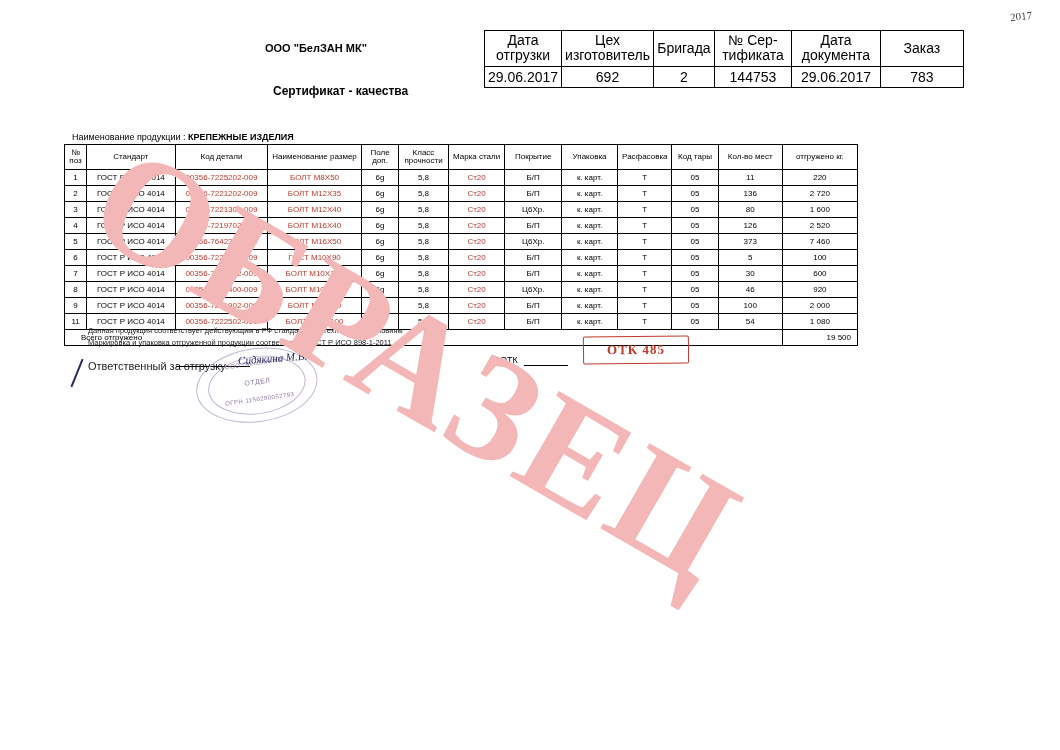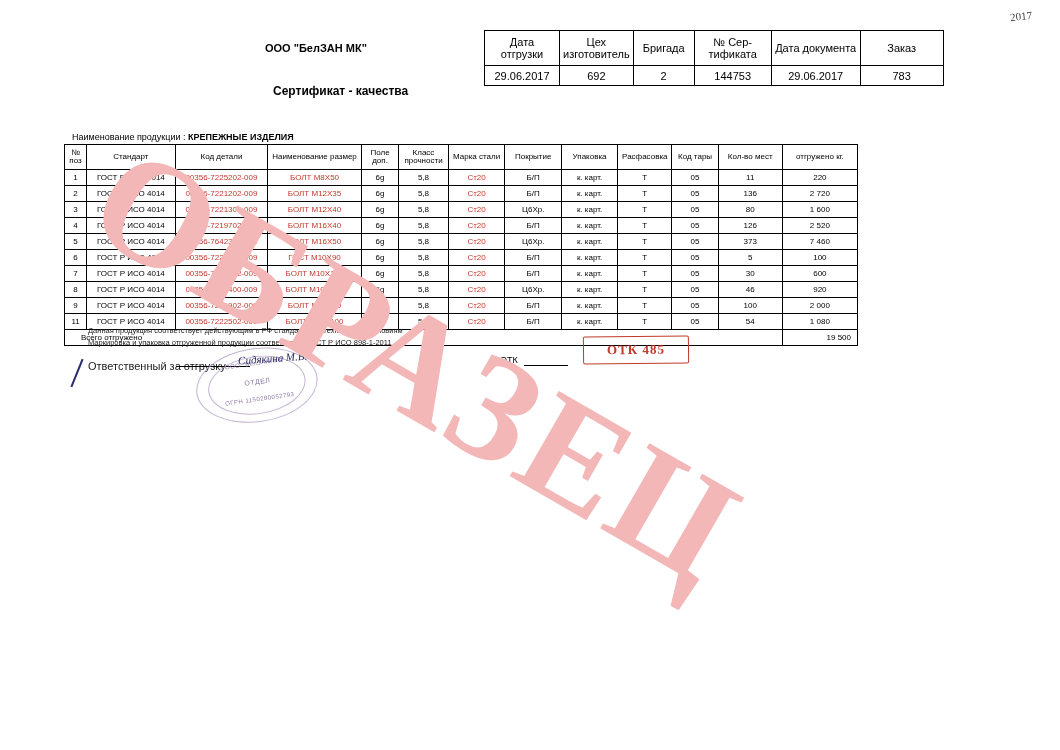--- a/index.html
+++ b/index.html
@@ -67,21 +67,21 @@
     font-family: "Liberation Serif", serif;
     transform: rotate(-6deg);
   }
 
   
   table.info {
     position: absolute;
     left: 484px;
     top: 30px;
     border-collapse: collapse;
-    font-size: 11px;
+    font-size: 14px;
   }
   table.info th, table.info td {
     border: 1px solid #000;
     text-align: center;
     vertical-align: middle;
     padding: 2px 3px;
     font-weight: normal;
   }
   table.info th {
     height: 30px;

